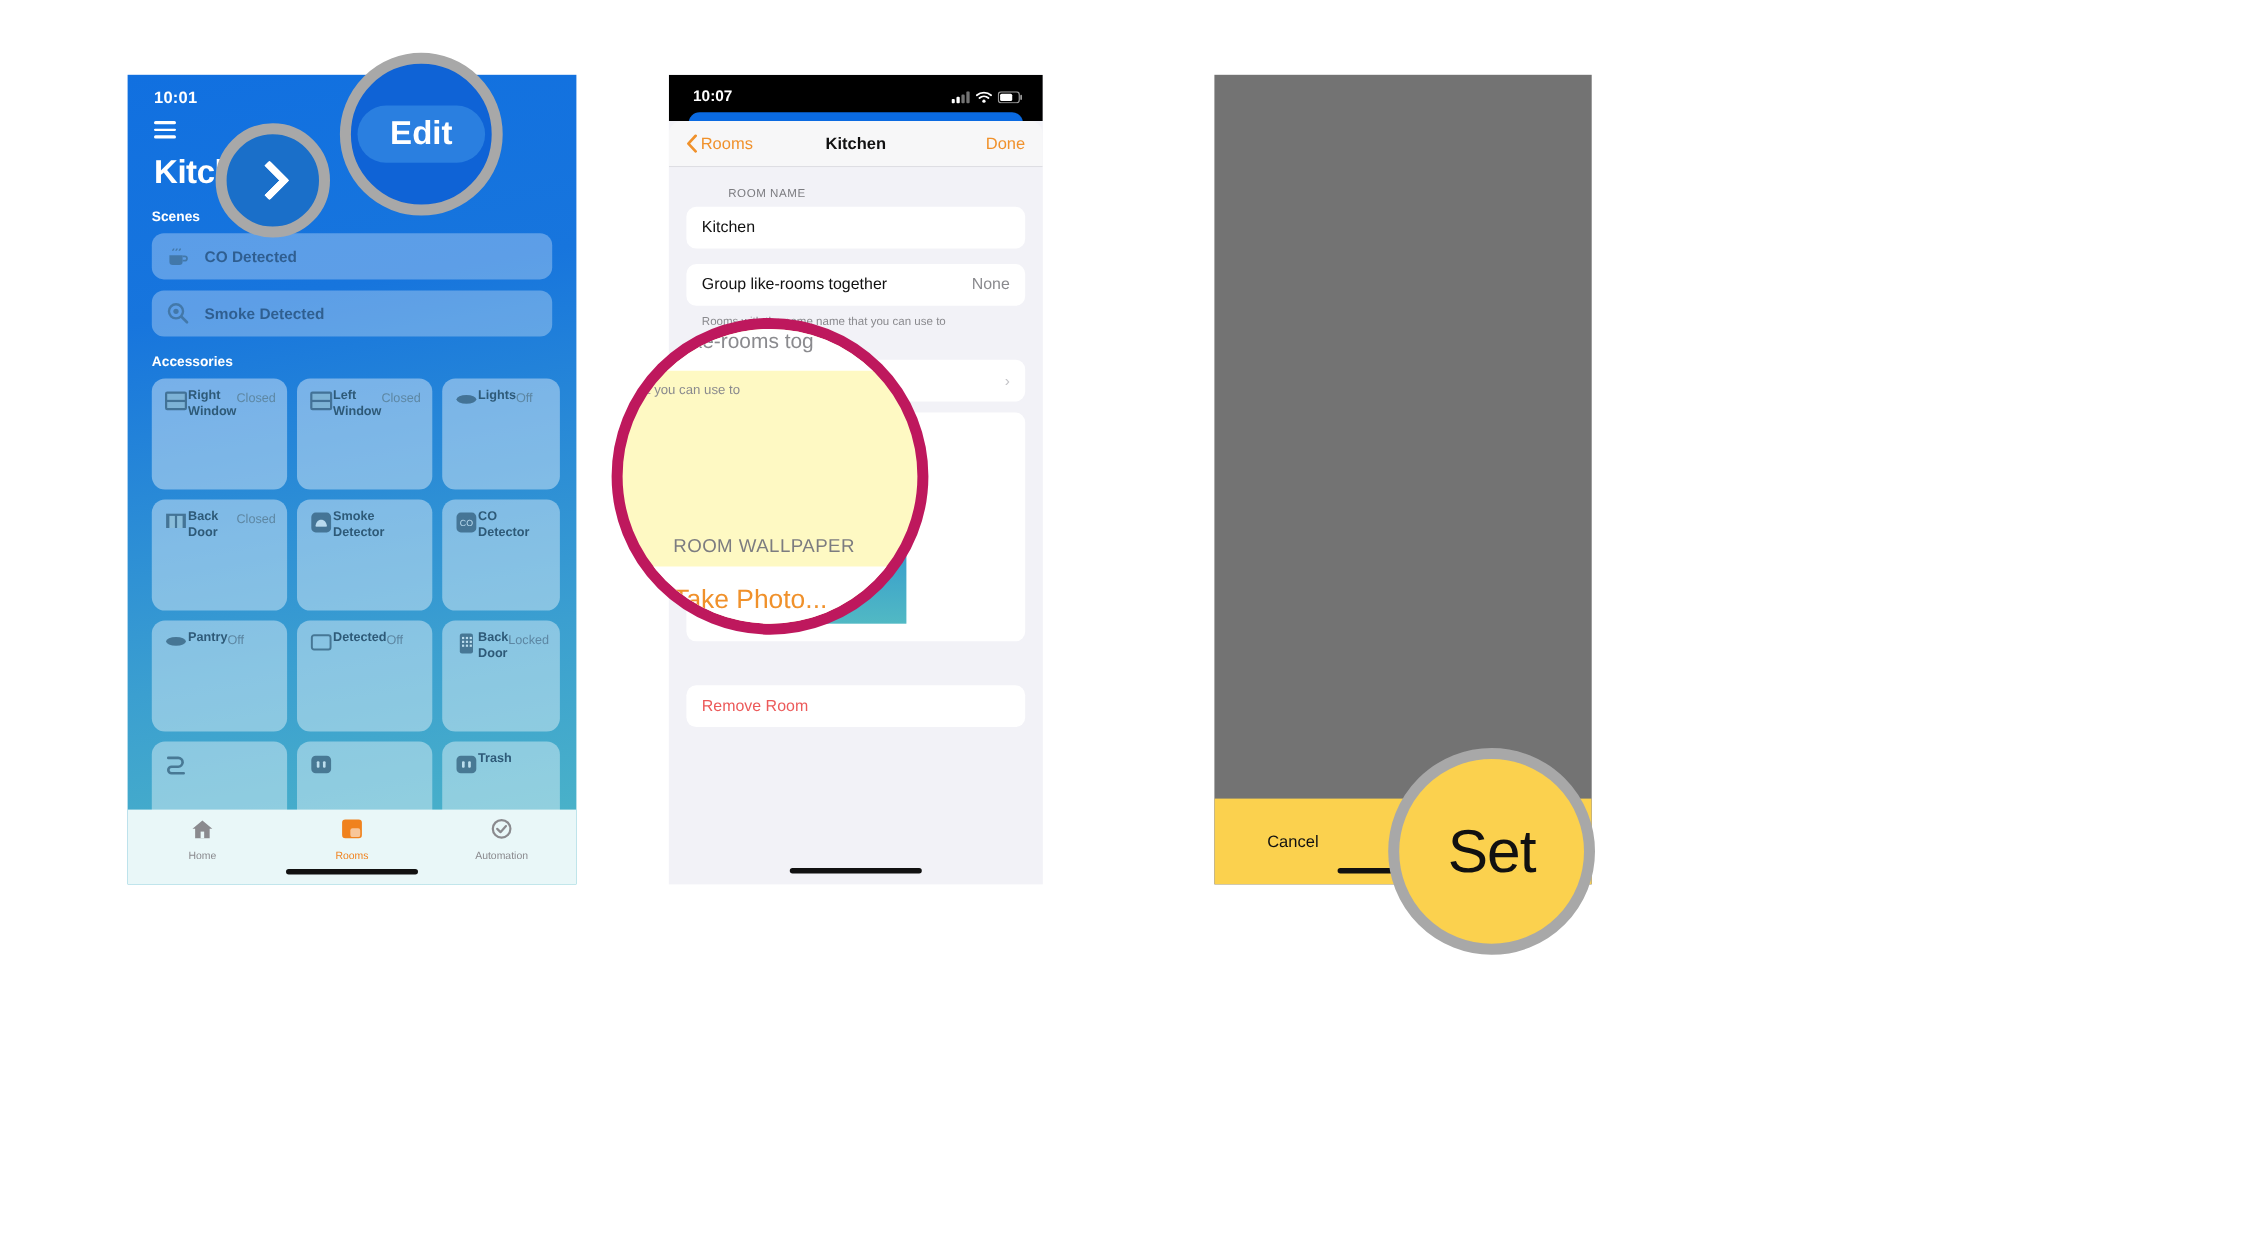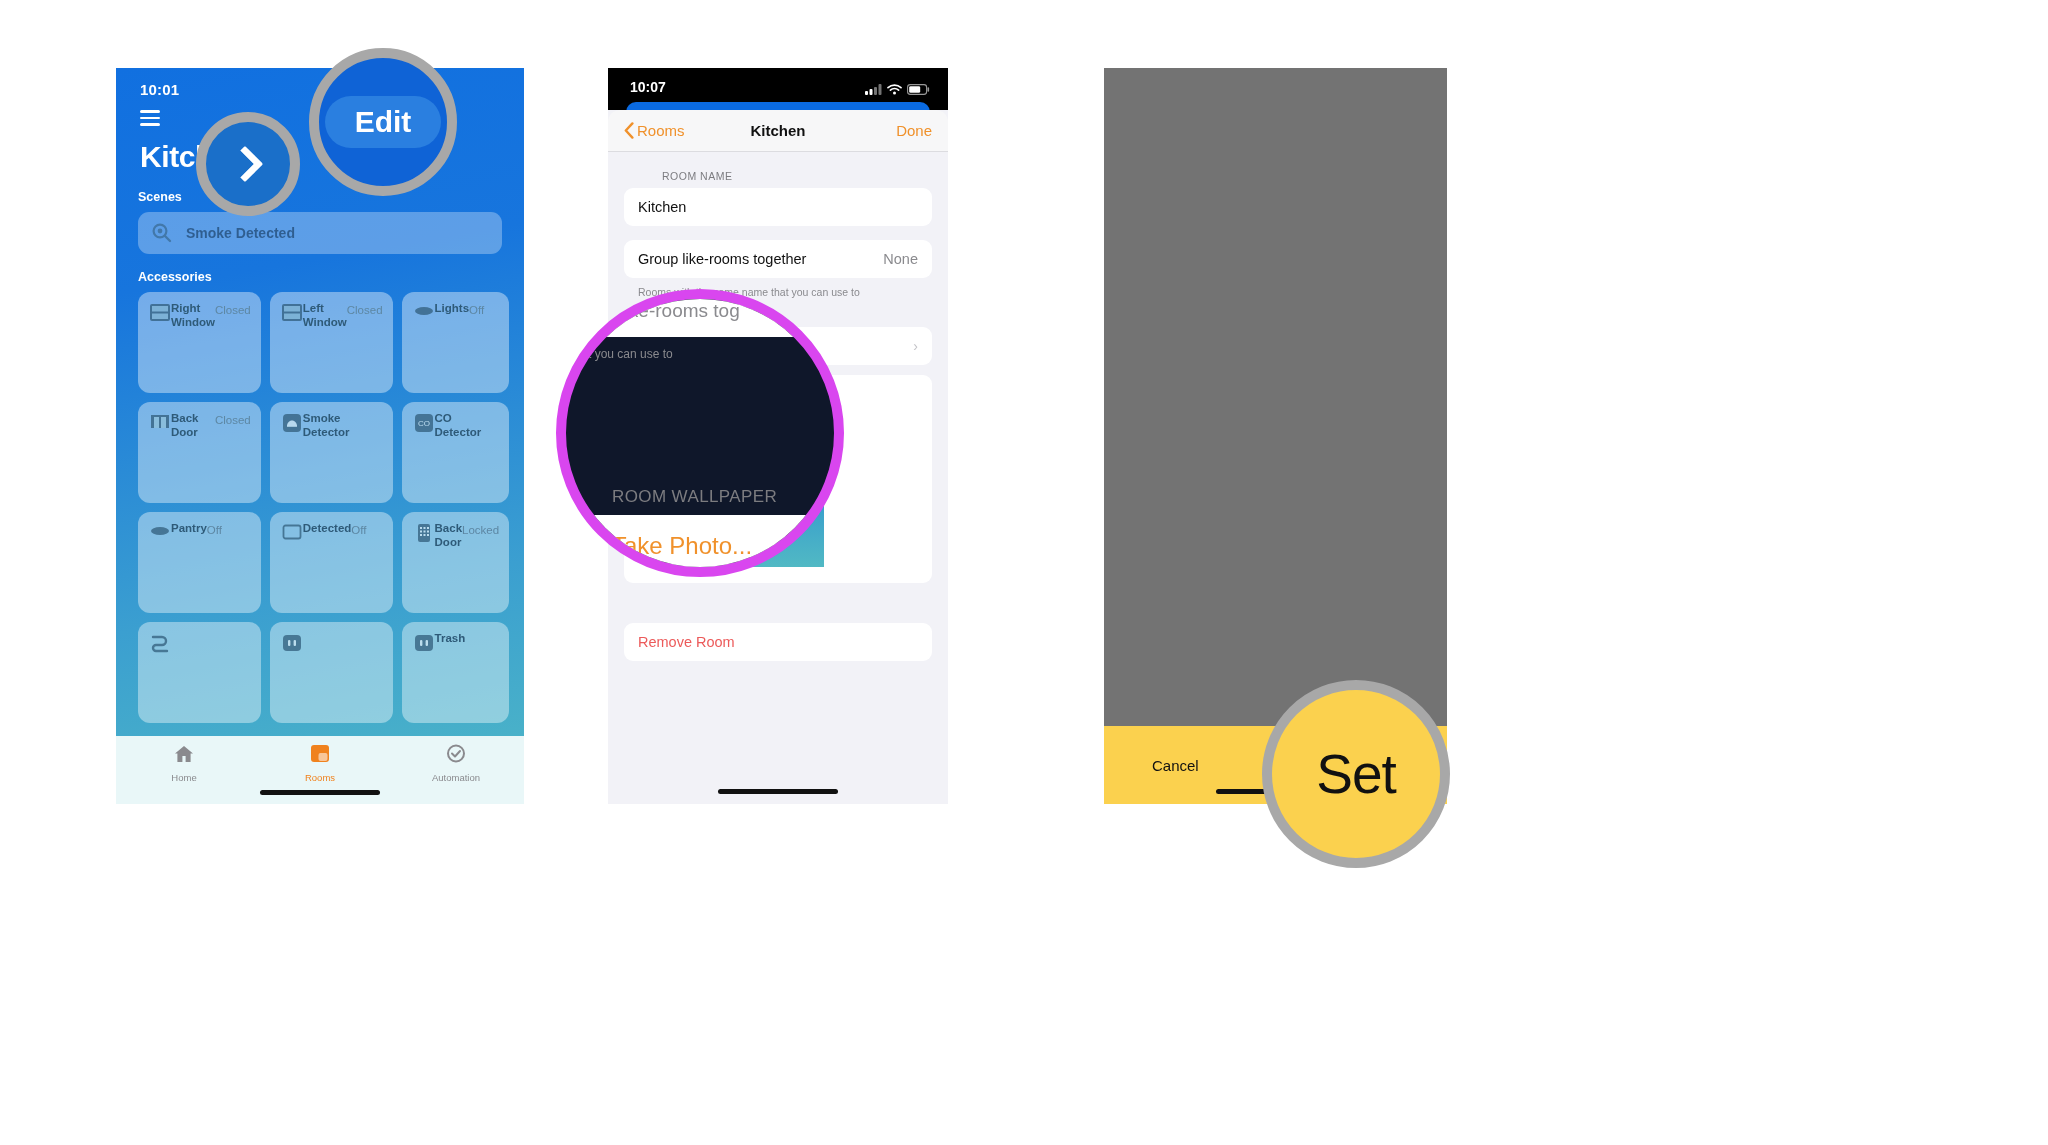--- a/index.html
+++ b/index.html
@@ -167,21 +167,21 @@
   }
   .chev-glyph {
     width:26px; height:26px;
     border-top:7px solid #fff; border-right:7px solid #fff;
     transform: rotate(45deg); margin-left:-7px; border-radius:2px;
   }
 
   .cal-menu {
     position:absolute; left:556px; top:289px;
     width:288px; height:288px; border-radius:50%;
-    border:10px solid #d946ef; background:#0f172a; overflow:hidden;
+    border:10px solid #be185d; background:#fef9c3; overflow:hidden;
   }
   .menu-stack { position:absolute; left:0; top:0; width:288px; height:288px; }
   .menu-pseudo {
     position:absolute; left:14px; top:-14px; right:14px; height:52px;
     background:#fff; border-radius:9px;
     display:flex; align-items:center; justify-content:space-between;
     padding: 0 14px; font-size:19px; color:#8a8a8e;
   }
   .menu-caption {
     position:absolute; left:22px; top:48px; right:10px;
@@ -223,20 +223,30 @@
     <div class="p1-listicon">
         <i></i>
         <i></i>
         <i></i>
       </div>
 
     <div class="p1-title">Kitchen</div>
 
     <div class="p1-section">Scenes</div>
 
+    <div class="scene-row">
+      <span class="scene-ic">
+        <svg width="24" height="24" viewBox="0 0 24 24">
+            <path d="M4 11h12v6a3 3 0 0 1-3 3H7a3 3 0 0 1-3-3z" fill="#2e5a78"></path>
+            <path d="M16 12h2a2 2 0 0 1 0 4h-2" stroke="#2e5a78" stroke-width="1.6" fill="none"></path>
+            <path d="M7 7c0-1 1-1 1-2M10 7c0-1 1-1 1-2M13 7c0-1 1-1 1-2" stroke="#2e5a78" stroke-width="1.3" fill="none"></path>
+          </svg>
+      </span>
+      <span class="scene-label">CO Detected</span>
+    </div>
 
     <div class="scene-row">
       <span class="scene-ic">
         <svg width="24" height="24" viewBox="0 0 24 24">
             <circle cx="10" cy="10" r="6.4" stroke="#2e5a78" stroke-width="2.2" fill="none"></circle>
             <circle cx="10" cy="10" r="2.4" fill="#2e5a78"></circle>
             <path d="M15 15l5 5" stroke="#2e5a78" stroke-width="2.4" stroke-linecap="round"></path>
           </svg>
       </span>
       <span class="scene-label">Smoke Detected</span>

